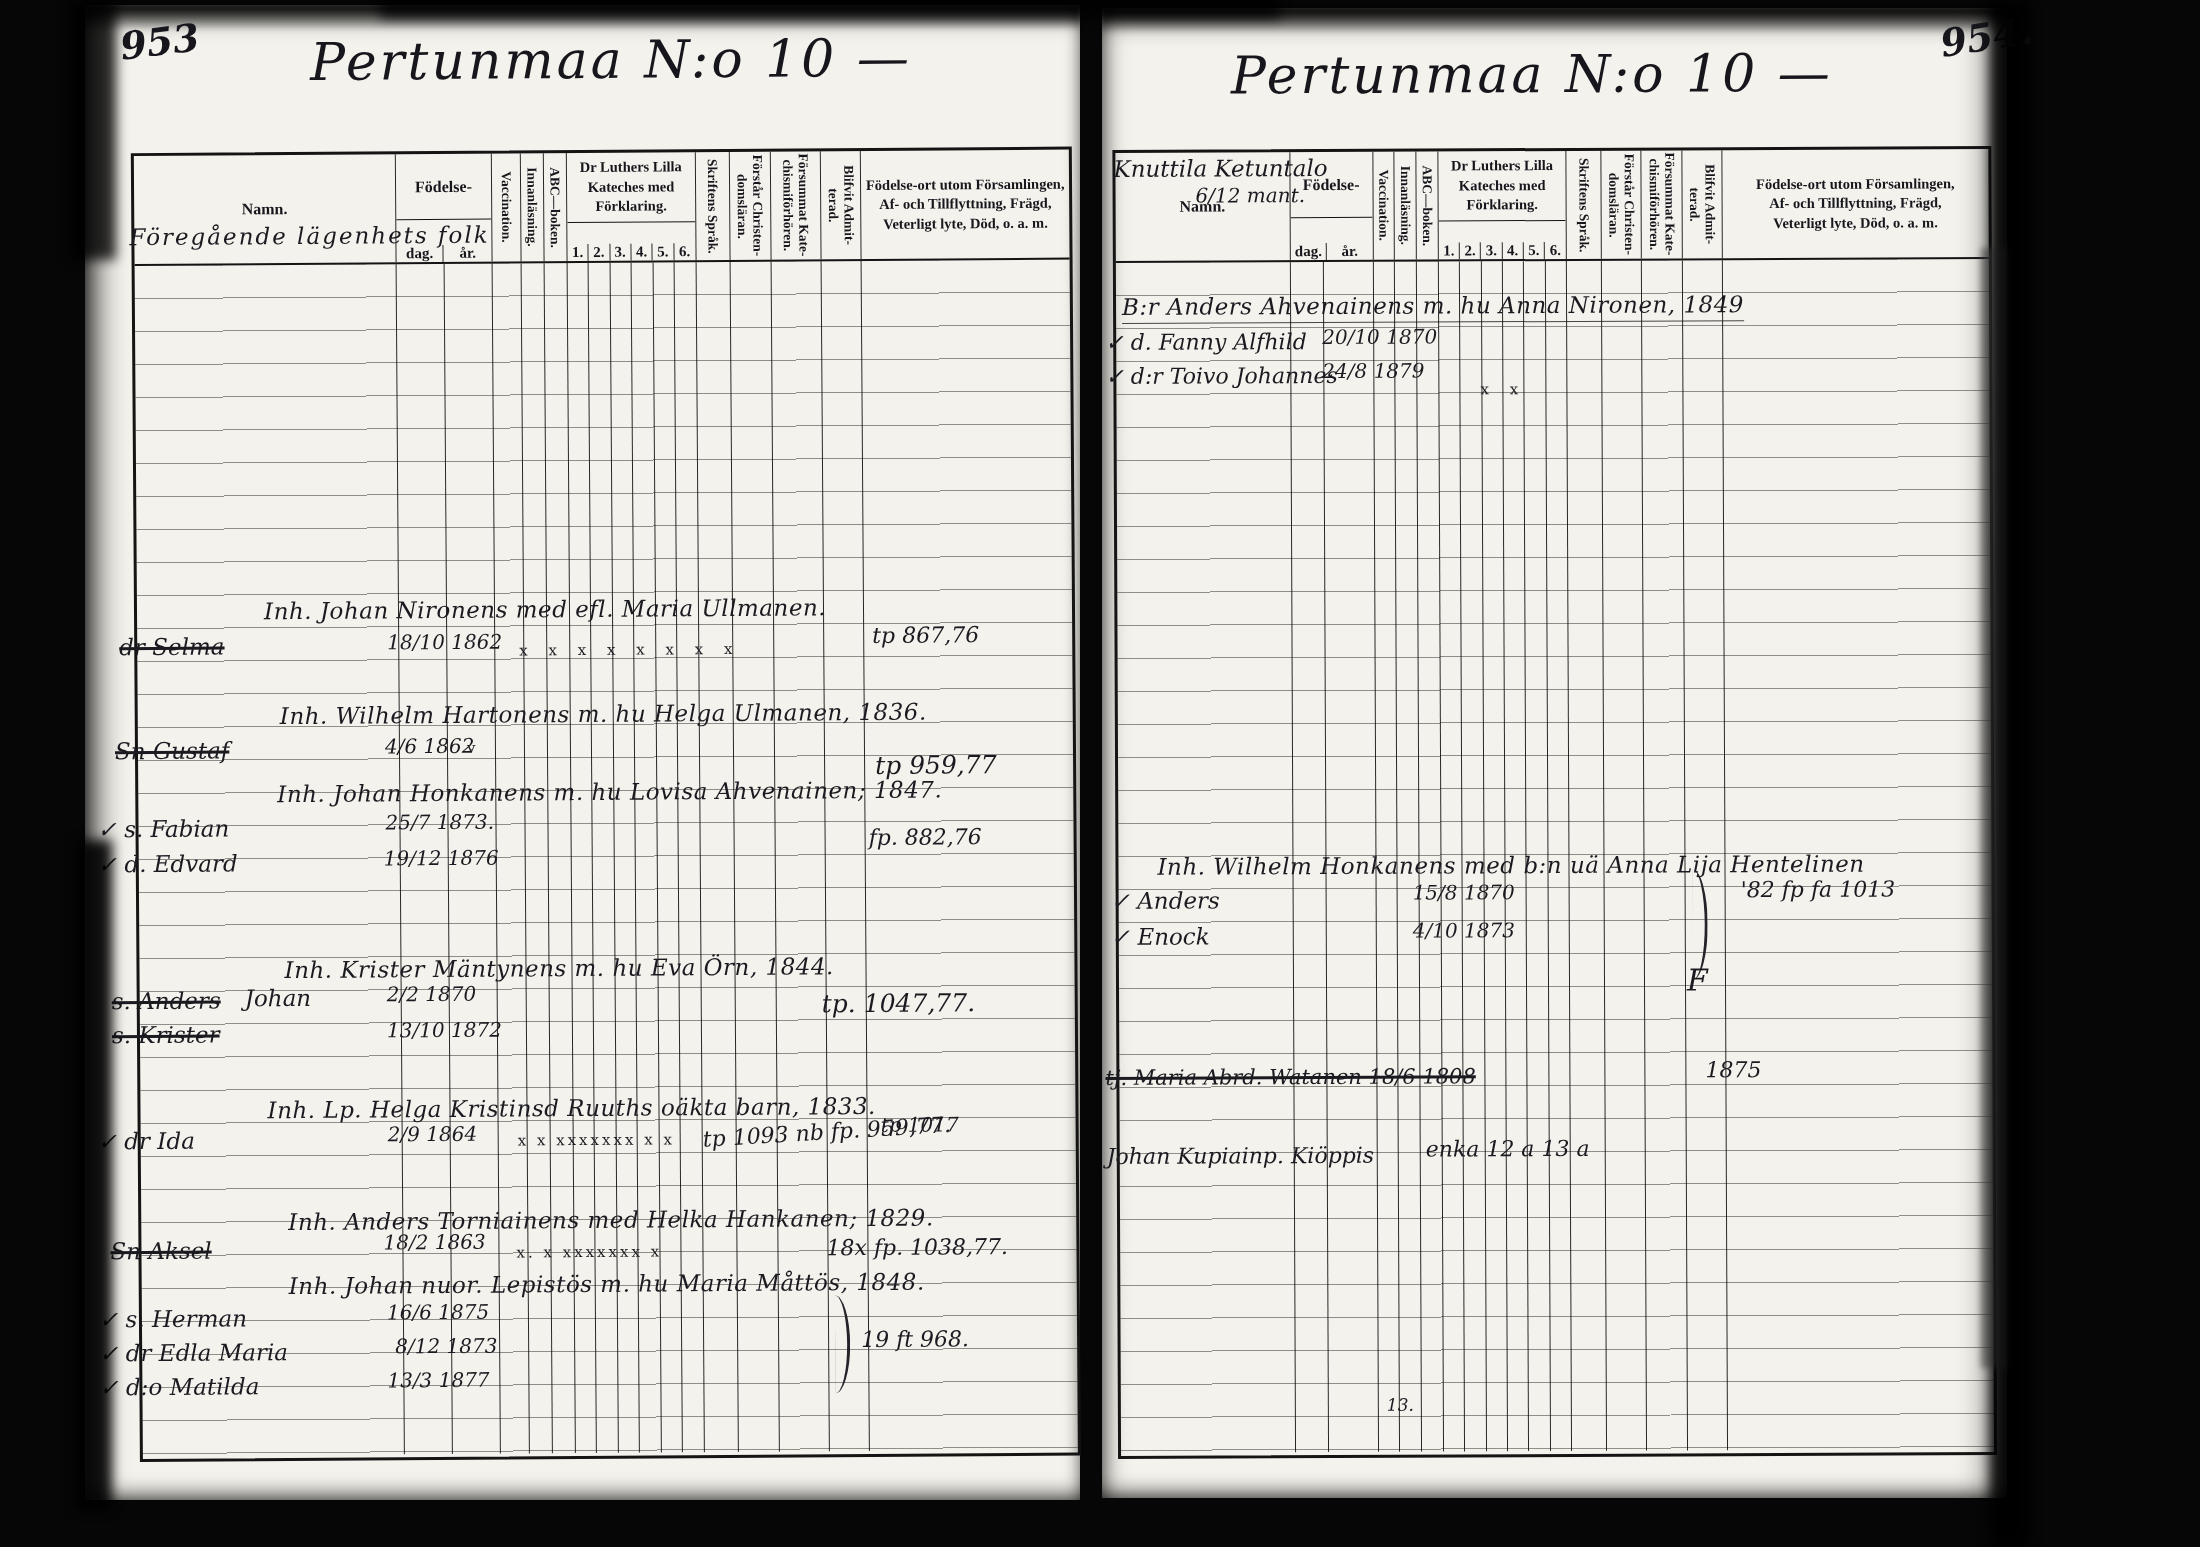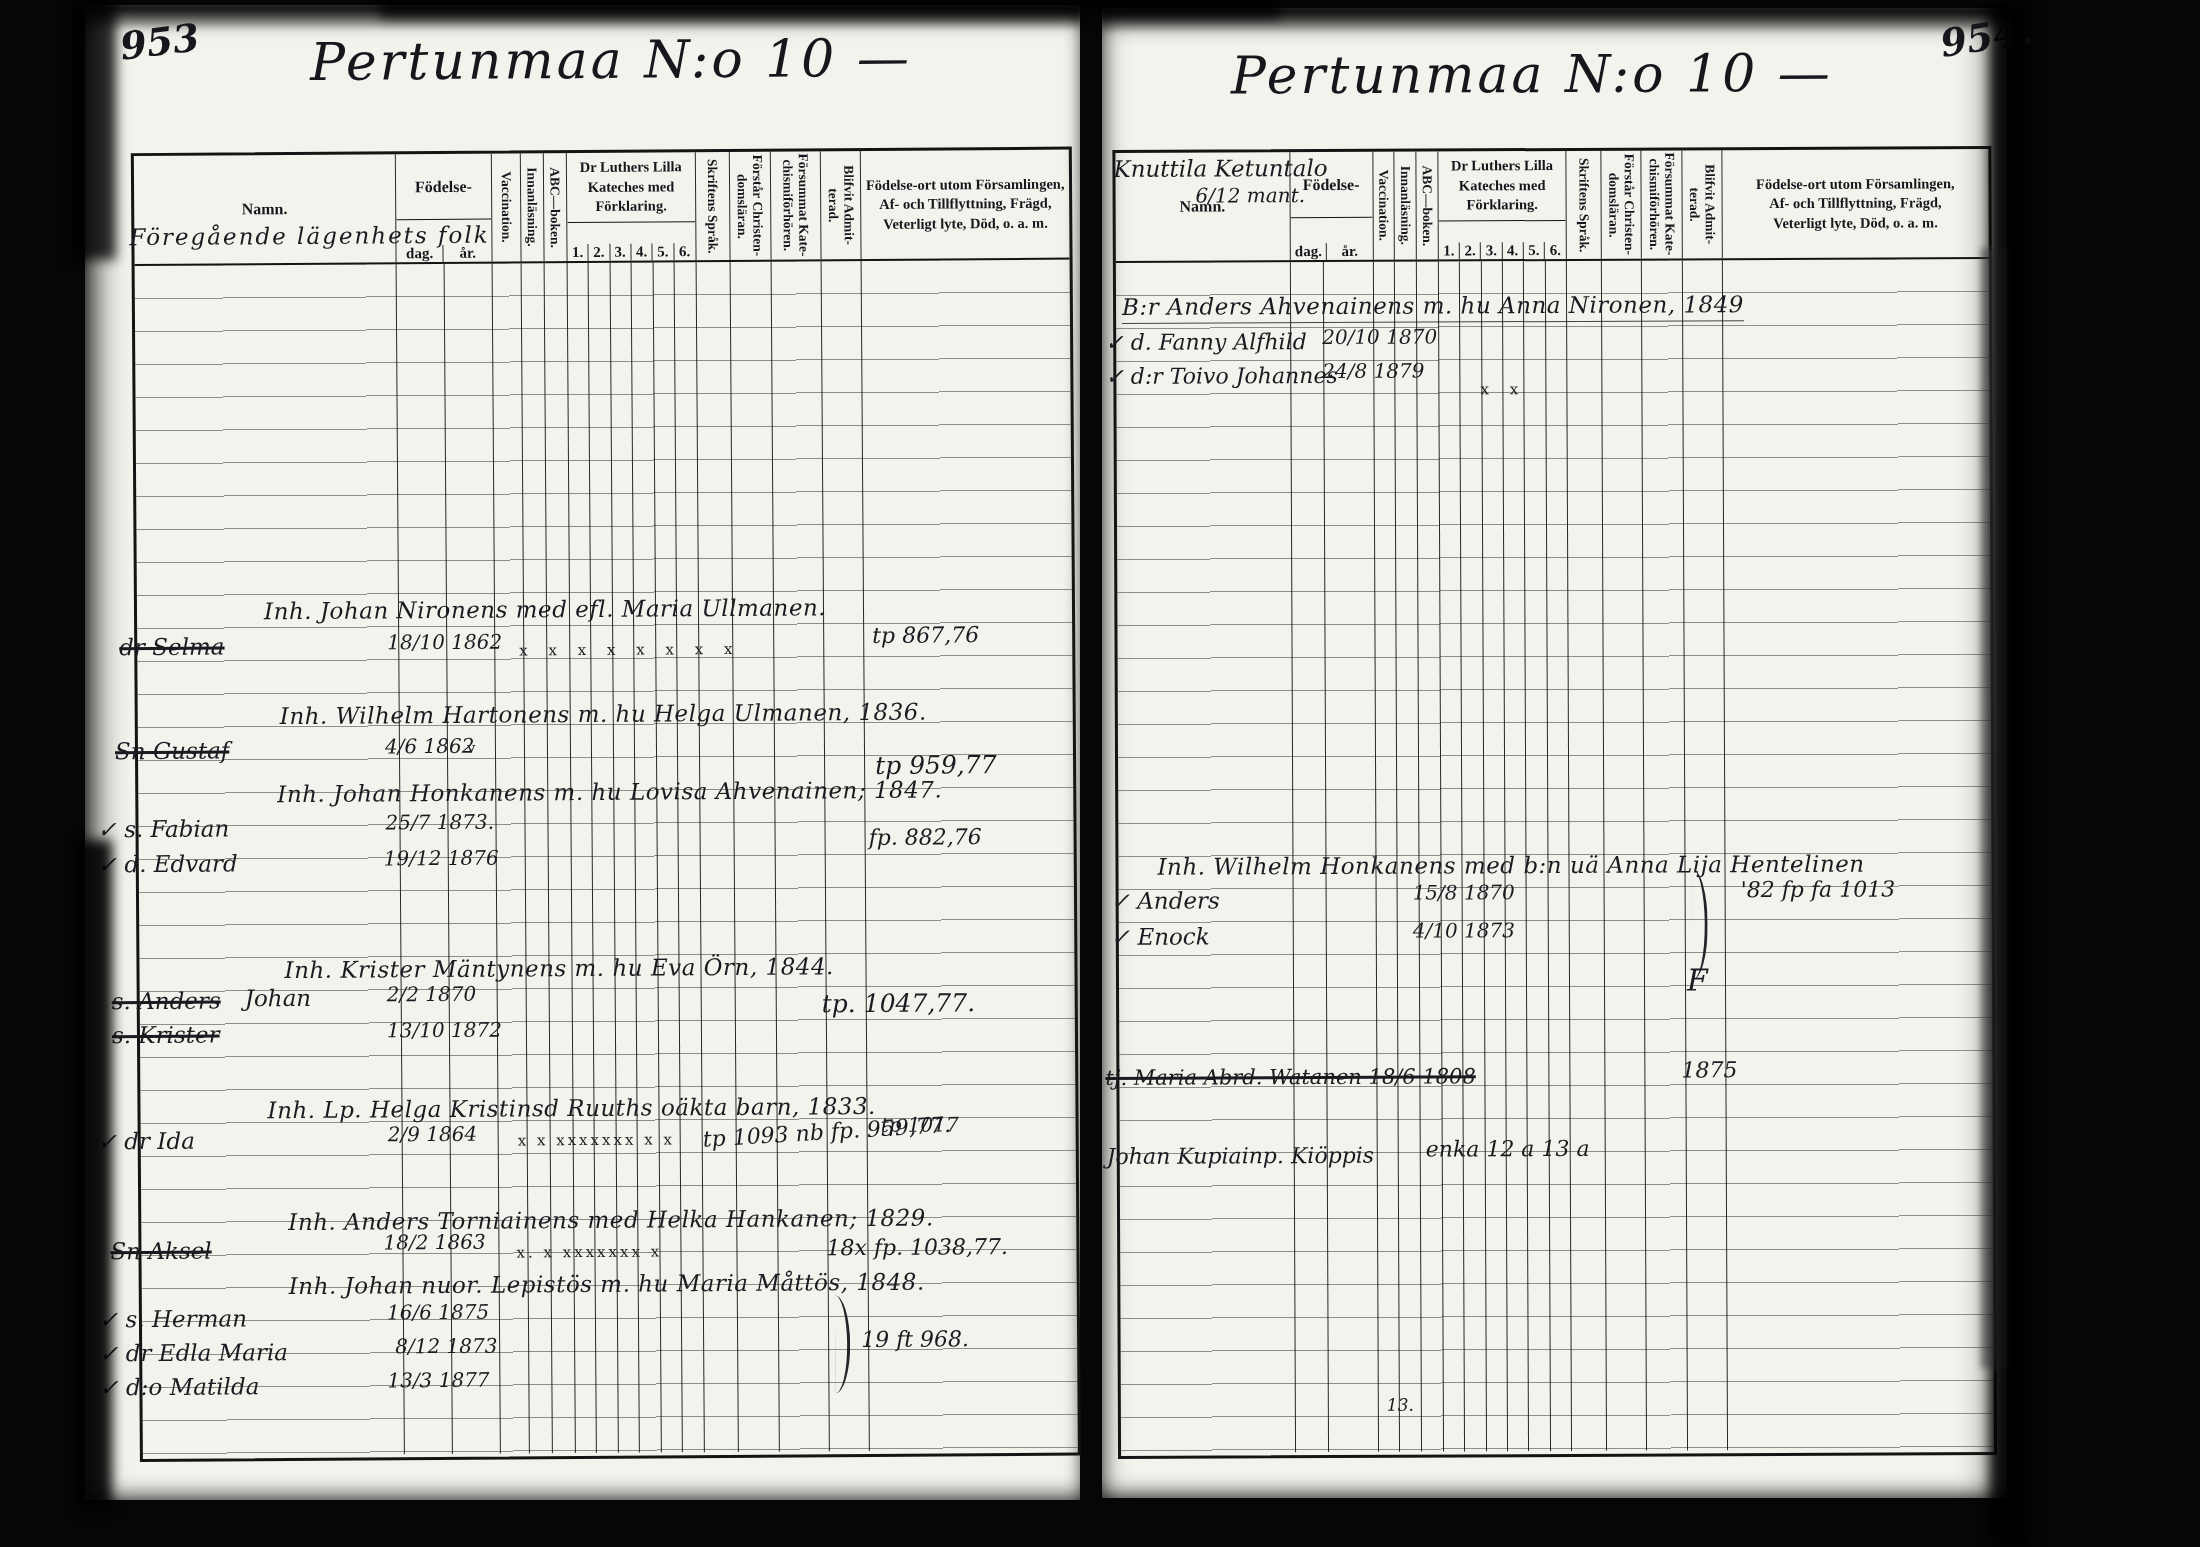--- a/index.html
+++ b/index.html
@@ -305,21 +305,21 @@
       <div class="hw fam" style="left:55px;top:846px;">Inh. Wilhelm Honkanens med b:n uä Anna Lija Hentelinen</div>
       <div class="hw name" style="left:8px;top:880px;">✓ Anders</div>
       <div class="hw date" style="left:310px;top:874px;">15/8 1870</div>
       <div class="brace" style="left:590px;top:862px;height:110px;"></div>
       <div class="hw note" style="left:638px;top:872px;">'82 fp fa 1013</div>
       <div class="hw note" style="left:584px;top:958px;font-size:30px;">F</div>
       <div class="hw name" style="left:8px;top:916px;">✓ Enock</div>
       <div class="hw date" style="left:310px;top:912px;">4/10 1873</div>
 
       <div class="hw name strike" style="left:2px;top:1058px;font-size:21px;">tj. Maria Abrd. Watanen 18/6 1808</div>
-      <div class="hw note" style="left:578px;top:1052px;">1875</div>
+      <div class="hw note" style="left:602px;top:1052px;">1875</div>
 
       <div class="hw name" style="left:3px;top:1136px;font-size:22px;">Johan Kupiainp. Kiöppis</div>
       <div class="hw note" style="left:322px;top:1130px;">enka 12 a 13 a</div>
 
       <div class="hw note" style="left:282px;top:1388px;font-size:17px;">13.</div>
     </div>
     <div class="edge-sliver"></div>
   </div>
 
   <div class="torn" style="left:76px;top:840px;width:36px;height:670px;"></div>

